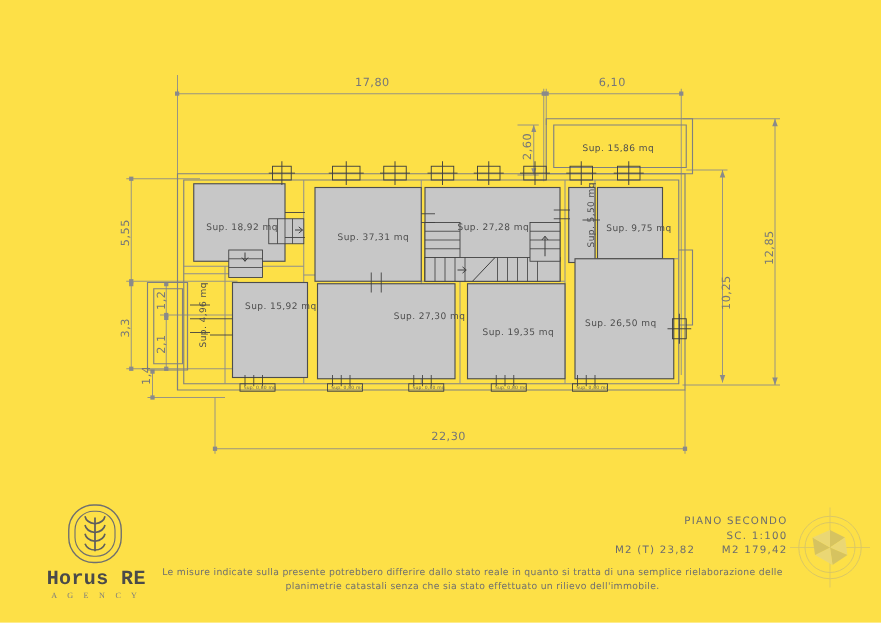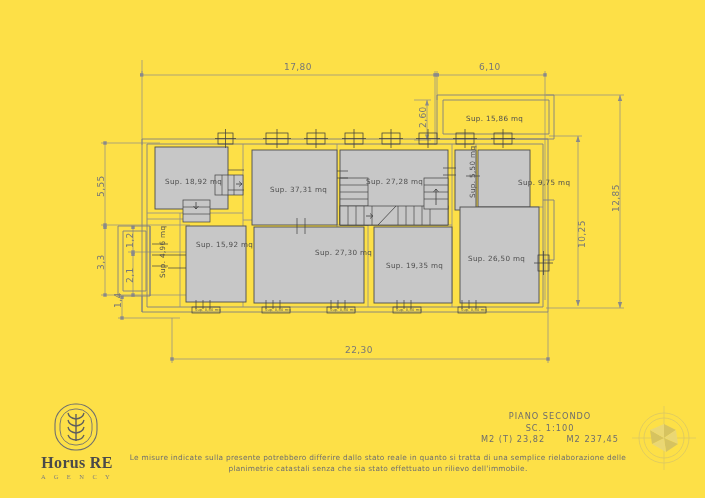--- a/index.html
+++ b/index.html
@@ -15,25 +15,25 @@
   .room-lbl{font-size:7.2px;letter-spacing:.35px;color:#4e4e4e;}
   .room-lbl-v{font-size:7.2px;letter-spacing:.35px;color:#4e4e4e;
               transform-origin:0 0;transform:rotate(-90deg);}
   .win-lbl{font-size:3.6px;letter-spacing:.15px;color:#5d5d5d;}
 
   
   .footer-note{position:absolute;left:128px;top:452px;width:500px;
                font-size:7.4px;line-height:11px;color:#6f6f6f;letter-spacing:.25px;text-align:center;}
   .info-block{position:absolute;left:470px;top:411px;width:160px;text-align:right;
               font-size:8.2px;line-height:11.5px;color:#6d6d6d;letter-spacing:1px;}
-  .info-row{display:block;text-align:center;}
+  .info-row{display:block;}
   .info-row .pad{display:inline-block;}
   .brand{position:absolute;left:18px;top:402px;width:118px;text-align:center;}
   .brand-name{font-size:16px;font-weight:bold;color:#4a4a4a;letter-spacing:.3px;
-              font-family:Liberation Serif, serif;}
+              font-family:Liberation Mono, monospace;}
   .brand-sub{font-size:6.5px;letter-spacing:3.4px;color:#7d7d7d;margin-top:1px;
              font-family:Liberation Serif, serif;}
 </style>
 </head>
 <body>
 
 <div class="sheet">
 
   <svg class="plan" viewBox="0 0 705 498">
     <defs>
@@ -365,41 +365,41 @@
   <div class="txt dimv" style="left:125px;top:248px;">1,2</div>
   <div class="txt dimv" style="left:125px;top:283px;">2,1</div>
   <div class="txt dimv" style="left:113px;top:308px;">1,4</div>
 
   <div class="txt dim" style="left:345px;top:345px;">22,30</div>
 
   <div class="txt room-lbl" style="left:165px;top:177px;">Sup. 18,92 mq</div>
   <div class="txt room-lbl" style="left:270px;top:185px;">Sup. 37,31 mq</div>
   <div class="txt room-lbl" style="left:366px;top:177px;">Sup. 27,28 mq</div>
   <div class="txt room-lbl-v" style="left:468px;top:198px;">Sup. 5,50 mq</div>
-  <div class="txt room-lbl" style="left:485px;top:178px;margin-left:33px;">Sup. 9,75 mq</div>
+  <div class="txt room-lbl" style="left:485px;top:178px;">Sup. 9,75 mq</div>
   <div class="txt room-lbl" style="left:196px;top:240px;">Sup. 15,92 mq</div>
   <div class="txt room-lbl" style="left:281px;top:248px;margin-left:34px;">Sup. 27,30 mq</div>
   <div class="txt room-lbl" style="left:386px;top:261px;">Sup. 19,35 mq</div>
   <div class="txt room-lbl" style="left:468px;top:254px;">Sup. 26,50 mq</div>
   <div class="txt room-lbl-v" style="left:158px;top:278px;">Sup. 4,96 mq</div>
   <div class="txt room-lbl" style="left:466px;top:114px;">Sup. 15,86 mq</div>
 
   <div class="txt win-lbl" style="left:195px;top:308px;">Sup. 0,80 mq</div>
   <div class="txt win-lbl" style="left:265px;top:308px;">Sup. 0,80 mq</div>
   <div class="txt win-lbl" style="left:330px;top:308px;">Sup. 0,80 mq</div>
   <div class="txt win-lbl" style="left:396px;top:308px;">Sup. 0,80 mq</div>
   <div class="txt win-lbl" style="left:461px;top:308px;">Sup. 0,80 mq</div>
 
   <div class="info-block">
     <span class="info-row">PIANO SECONDO</span>
     <span class="info-row">SC.   1:100</span>
     <span class="info-row">
       <span>M2 (T) 23,82</span>
       <span class="pad" style="width:14px"></span>
-      <span>M2 237,45</span>
+      <span>M2 179,42</span>
     </span>
   </div>
 
   <div class="footer-note">
     <span>Le misure indicate sulla presente potrebbero differire dallo stato reale in quanto si tratta di una</span>
     <span>semplice rielaborazione delle planimetrie catastali senza che sia stato effettuato un rilievo dell'immobile.</span>
   </div>
 
   <div class="brand">
     <div style="height:52px"></div>

